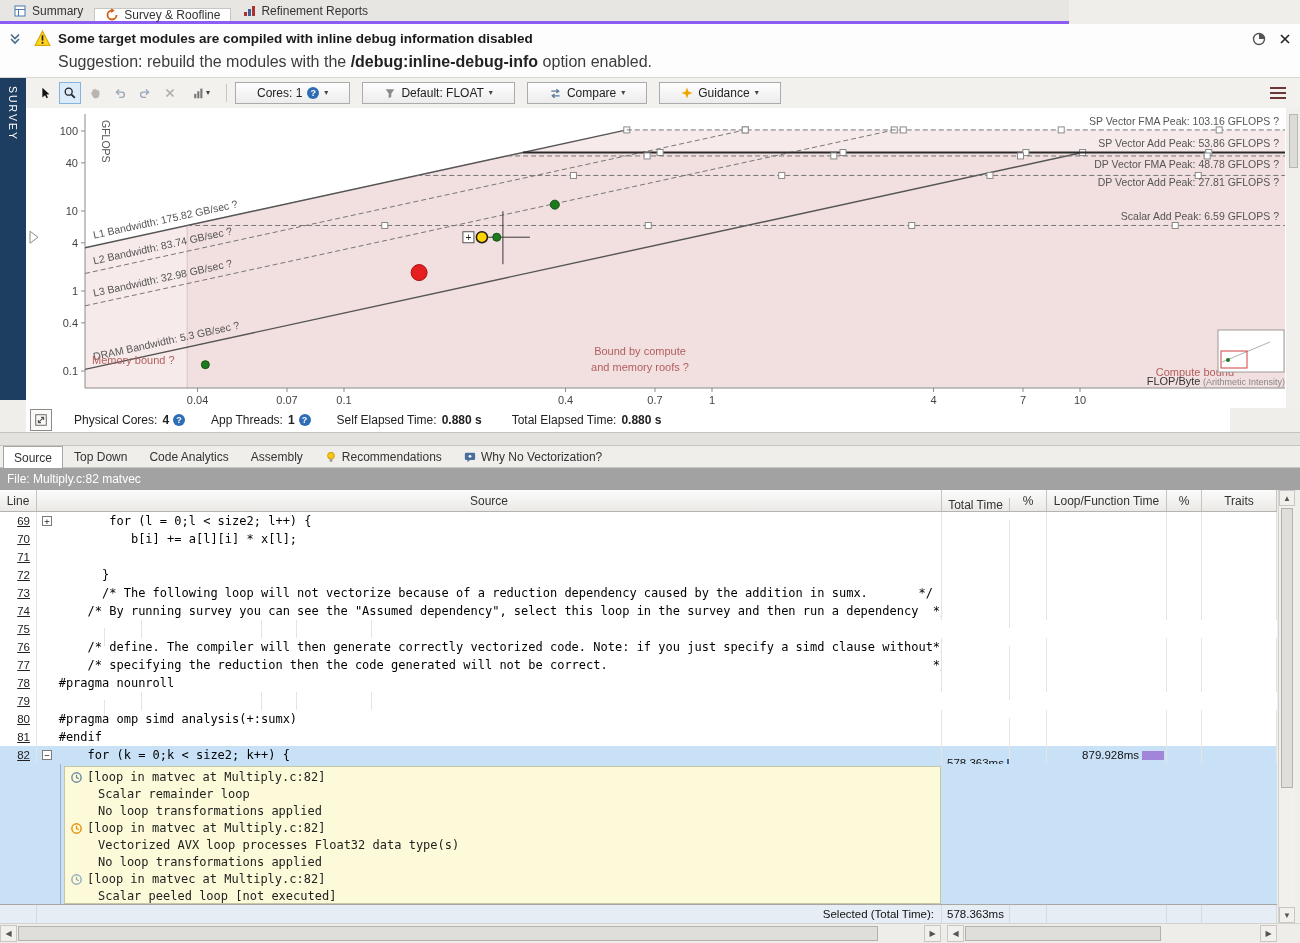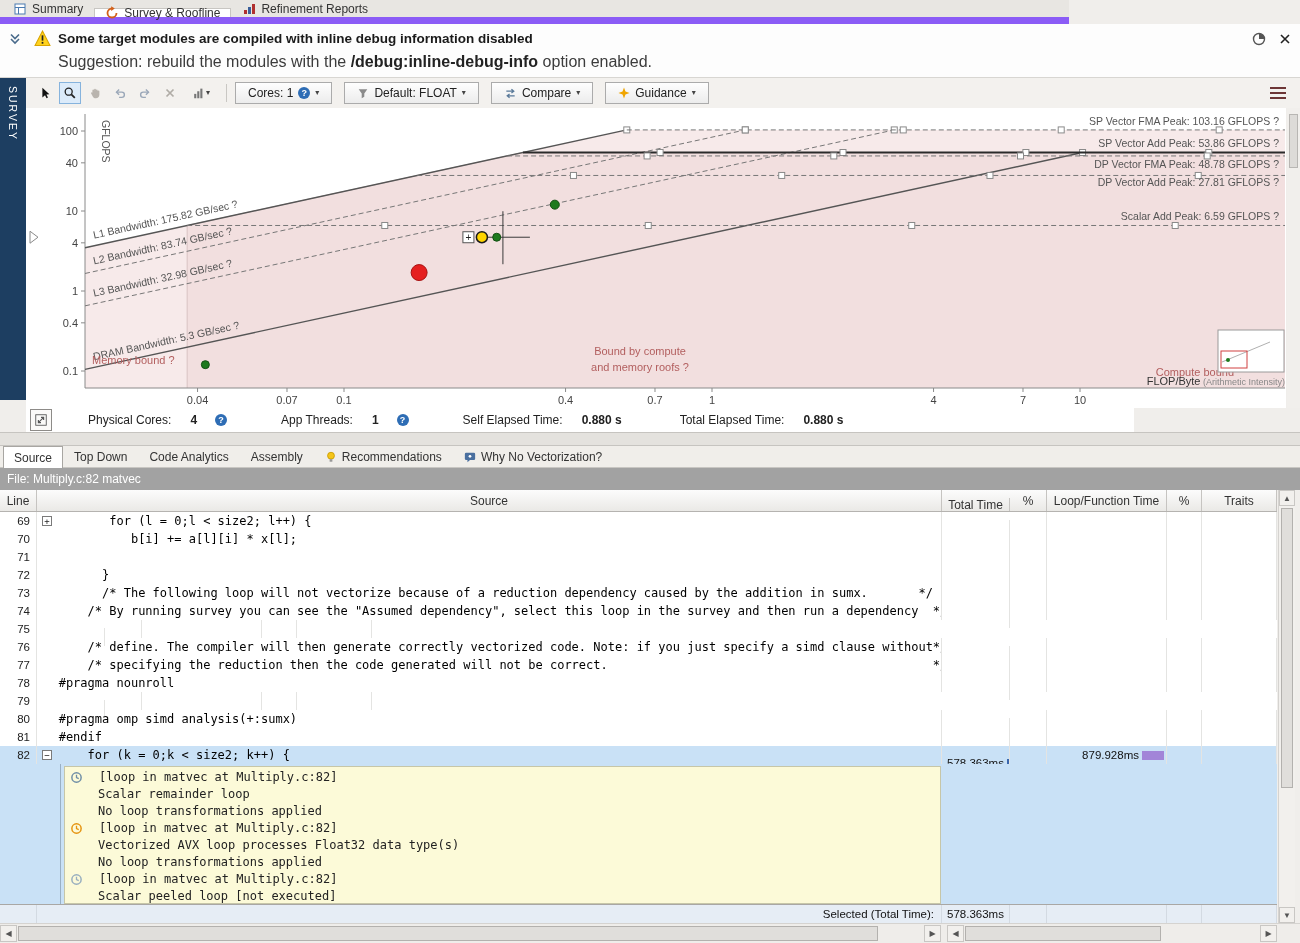--- a/index.html
+++ b/index.html
@@ -1,20 +1,20 @@
 <!DOCTYPE html>
 <html><head>
 <meta charset="utf-8">
 <style>
   *{margin:0;padding:0;box-sizing:border-box;}
   html,body{width:1300px;height:943px;}
   body{position:relative;font-family:"Liberation Sans","DejaVu Sans",sans-serif;font-size:12px;color:#1a1a1a;background:#f0eeeb;overflow:hidden;}
 
   
-  #app-tabbar{position:absolute;left:0;top:0;width:1069px;height:24px;background:#e8e6e2;border-bottom:7px solid #8b5cf6;display:flex;align-items:stretch;padding-left:2px;}
+  #app-tabbar{position:absolute;left:0;top:0;width:1069px;height:24px;background:#e8e6e2;border-bottom:3px solid #8b5cf6;display:flex;align-items:stretch;padding-left:2px;}
   .app-tab{display:flex;align-items:center;gap:5px;padding:0 10px;color:#333;border:1px solid transparent;border-bottom:none;}
   .app-tab.active{background:#fff;border-color:#c8c6c2;margin-top:8px;}
   .ic{width:14px;height:14px;display:inline-block;flex:0 0 auto;}
 
   
   #warning{position:absolute;left:0;top:24px;width:1300px;height:54px;background:#fdfdfd;border-bottom:1px solid #d8d6d2;}
   #warning .chev{position:absolute;left:8px;top:8px;}
   #warning .wtri{position:absolute;left:34px;top:6px;width:17px;height:17px;}
   #warning .w-title{position:absolute;left:58px;top:7px;font-size:13.5px;font-weight:bold;color:#1a1a1a;}
   #warning .w-sub{position:absolute;left:58px;top:29px;font-size:16px;color:#3c3c3c;}
@@ -23,39 +23,39 @@
 
   
   #survey-strip{position:absolute;left:0;top:78px;width:26px;height:322px;background:#1d3e61;color:#fff;
     writing-mode:vertical-rl;font-size:10.5px;letter-spacing:2px;padding-top:8px;text-align:left;padding-left:0;display:flex;justify-content:flex-start;align-items:center;}
 
   
   #toolbar{position:absolute;left:26px;top:78px;width:1274px;height:30px;background:#f3f1ee;display:flex;align-items:center;gap:3px;padding:0 8px;}
   .tb-ic{width:22px;height:22px;display:flex;align-items:center;justify-content:center;border:1px solid transparent;}
   .tb-ic.pressed{background:#dcebfa;border-color:#86b3dd;}
   .tb-sep{width:1px;height:18px;background:#c9c7c3;margin:0 5px;}
-  .tb-btn{display:inline-flex;align-items:center;gap:5px;height:22px;padding:0 12px;border:1px solid #ababab;background:linear-gradient(#fefefe,#ececec);font-size:12px;color:#222;font-family:inherit;}
+  .tb-btn{display:inline-flex;align-items:center;gap:5px;height:22px;padding:0 21px;border:1px solid #ababab;background:linear-gradient(#fefefe,#ececec);font-size:12px;color:#222;font-family:inherit;}
   .caret{font-size:8px;color:#444;line-height:1;}
   .qbadge{display:inline-block;width:12px;height:12px;border-radius:50%;background:#2e6db5;color:#fff;font-size:9px;font-weight:bold;text-align:center;line-height:12px;}
   #hamburger{margin-left:auto;display:flex;flex-direction:column;gap:3px;padding:4px 6px;}
   #hamburger span{display:block;width:16px;height:2px;background:#6d3636;}
 
   
   #chart-wrap{position:absolute;left:26px;top:108px;width:1260px;height:300px;background:#fff;}
   #chart-svg text{font-family:"Liberation Sans","DejaVu Sans",sans-serif;}
   #chart-svg .tick{font-size:11px;fill:#444;}
   #chart-svg .rooflabel{font-size:10.5px;fill:#555;}
   #chart-svg .dlabel{font-size:10.5px;fill:#555;}
   #chart-svg .region{font-size:11px;fill:#b25e5e;}
   #chart-svg .plusg{font-size:10px;fill:#222;}
   #chart-vscroll{position:absolute;left:1287px;top:108px;width:13px;height:300px;background:#f1efec;}
   #chart-vscroll .thumb{position:absolute;left:2px;top:6px;width:9px;height:54px;background:#dddbd8;border:1px solid #b8b6b3;}
 
   
-  #chart-status{position:absolute;left:26px;top:408px;width:1108px;height:24px;background:#fff;display:flex;align-items:center;font-size:12px;color:#222;gap:14px;}
+  #chart-status{position:absolute;left:26px;top:408px;width:1204px;height:24px;background:#fff;display:flex;align-items:center;font-size:12px;color:#222;}
   #reset-zoom{width:22px;height:22px;margin-left:4px;margin-right:22px;border:1px solid #8d8b88;background:#fbfaf8;display:flex;align-items:center;justify-content:center;}
   .st-label{margin-right:5px;}
   .st-val{font-weight:bold;margin-right:4px;}
   .st-gap{width:26px;}
 
   
   #splitter{position:absolute;left:0;top:432px;width:1300px;height:14px;background:#e4e2de;border-top:1px solid #c6c4c0;border-bottom:1px solid #c6c4c0;}
 
   
   #panel-tabs{position:absolute;left:0;top:446px;width:1300px;height:22px;background:#f0eeea;display:flex;align-items:stretch;padding-left:3px;border-bottom:1px solid #c8c6c2;}
@@ -73,35 +73,35 @@
   .c-tt,.h-tt{width:68px;margin-top:8px;}
   .c-p1,.h-p1{width:37px;}
   .c-lt,.h-lt{width:120px;}
   .c-p2,.h-p2{width:35px;}
   .c-traits,.h-traits{width:75px;}
 
   #src-body{position:absolute;left:0;top:512px;width:1277px;height:392px;background:#fff;overflow:hidden;}
   .src-row{display:flex;height:18px;line-height:18px;}
   .src-row.sel{background:#c9e1f6;}
   .cell{overflow:hidden;border-right:1px solid #e4e4e2;height:18px;}
-  .c-line{font-size:11.5px;color:#222;text-align:right;padding-right:6px;}
+  .c-line{font-size:11.5px;color:#222;text-align:right;padding-right:6px;text-decoration:underline;}
   .c-src{position:relative;}
   .code{display:block;white-space:pre;font-family:"DejaVu Sans Mono","Liberation Mono",monospace;font-size:12px;color:#000;}
   .expander{position:absolute;left:5px;top:4px;width:10px;height:10px;border:1px solid #7a7a7a;background:#fff;font-size:9px;line-height:8px;text-align:center;color:#222;font-family:"DejaVu Sans Mono",monospace;}
   .c-tt{display:flex;align-items:center;gap:3px;padding-left:5px;font-size:11.5px;color:#111;}
   .c-lt{display:flex;align-items:center;justify-content:flex-end;gap:3px;padding-right:2px;font-size:11.5px;color:#111;}
   .bar{display:inline-block;height:9px;flex:0 0 auto;}
   .bar.blue{width:12px;background:#3a67ad;}
   .bar.purple{width:22px;background:#a285d8;}
 
   .ann-block{position:relative;height:140px;background:#c9e1f6;overflow:hidden;}
   .ann-tree{position:absolute;left:60px;top:0;width:1px;height:140px;background:#9ab0c4;}
   .ann-panel{position:absolute;left:64px;top:2px;width:877px;height:138px;background:#fcfad8;border:1px solid #c6c6a8;overflow:hidden;padding-top:2px;}
   .ann-line{height:17px;line-height:17px;display:flex;align-items:center;font-family:"DejaVu Sans Mono","Liberation Mono",monospace;font-size:12px;color:#222;white-space:pre;}
-  .ann-line.head{padding-left:5px;gap:16px;}
+  .ann-line.head{padding-left:5px;gap:4px;}
   .ann-line.detail{padding-left:33px;}
 
   #src-footer{position:absolute;left:0;top:904px;width:1277px;height:19px;background:#e6edf5;border-top:1px solid #a9a7a4;display:flex;align-items:center;}
   .fcell{height:100%;display:flex;align-items:center;border-right:1px solid #d3dae2;overflow:hidden;font-size:11.5px;color:#111;}
   .f-line{width:37px;}
   .f-src{width:905px;justify-content:flex-end;padding-right:7px;}
   .f-tt{width:68px;padding-left:5px;}
   .f-p1{width:37px;}.f-lt{width:120px;}.f-p2{width:35px;}.f-traits{width:75px;}
 
   

